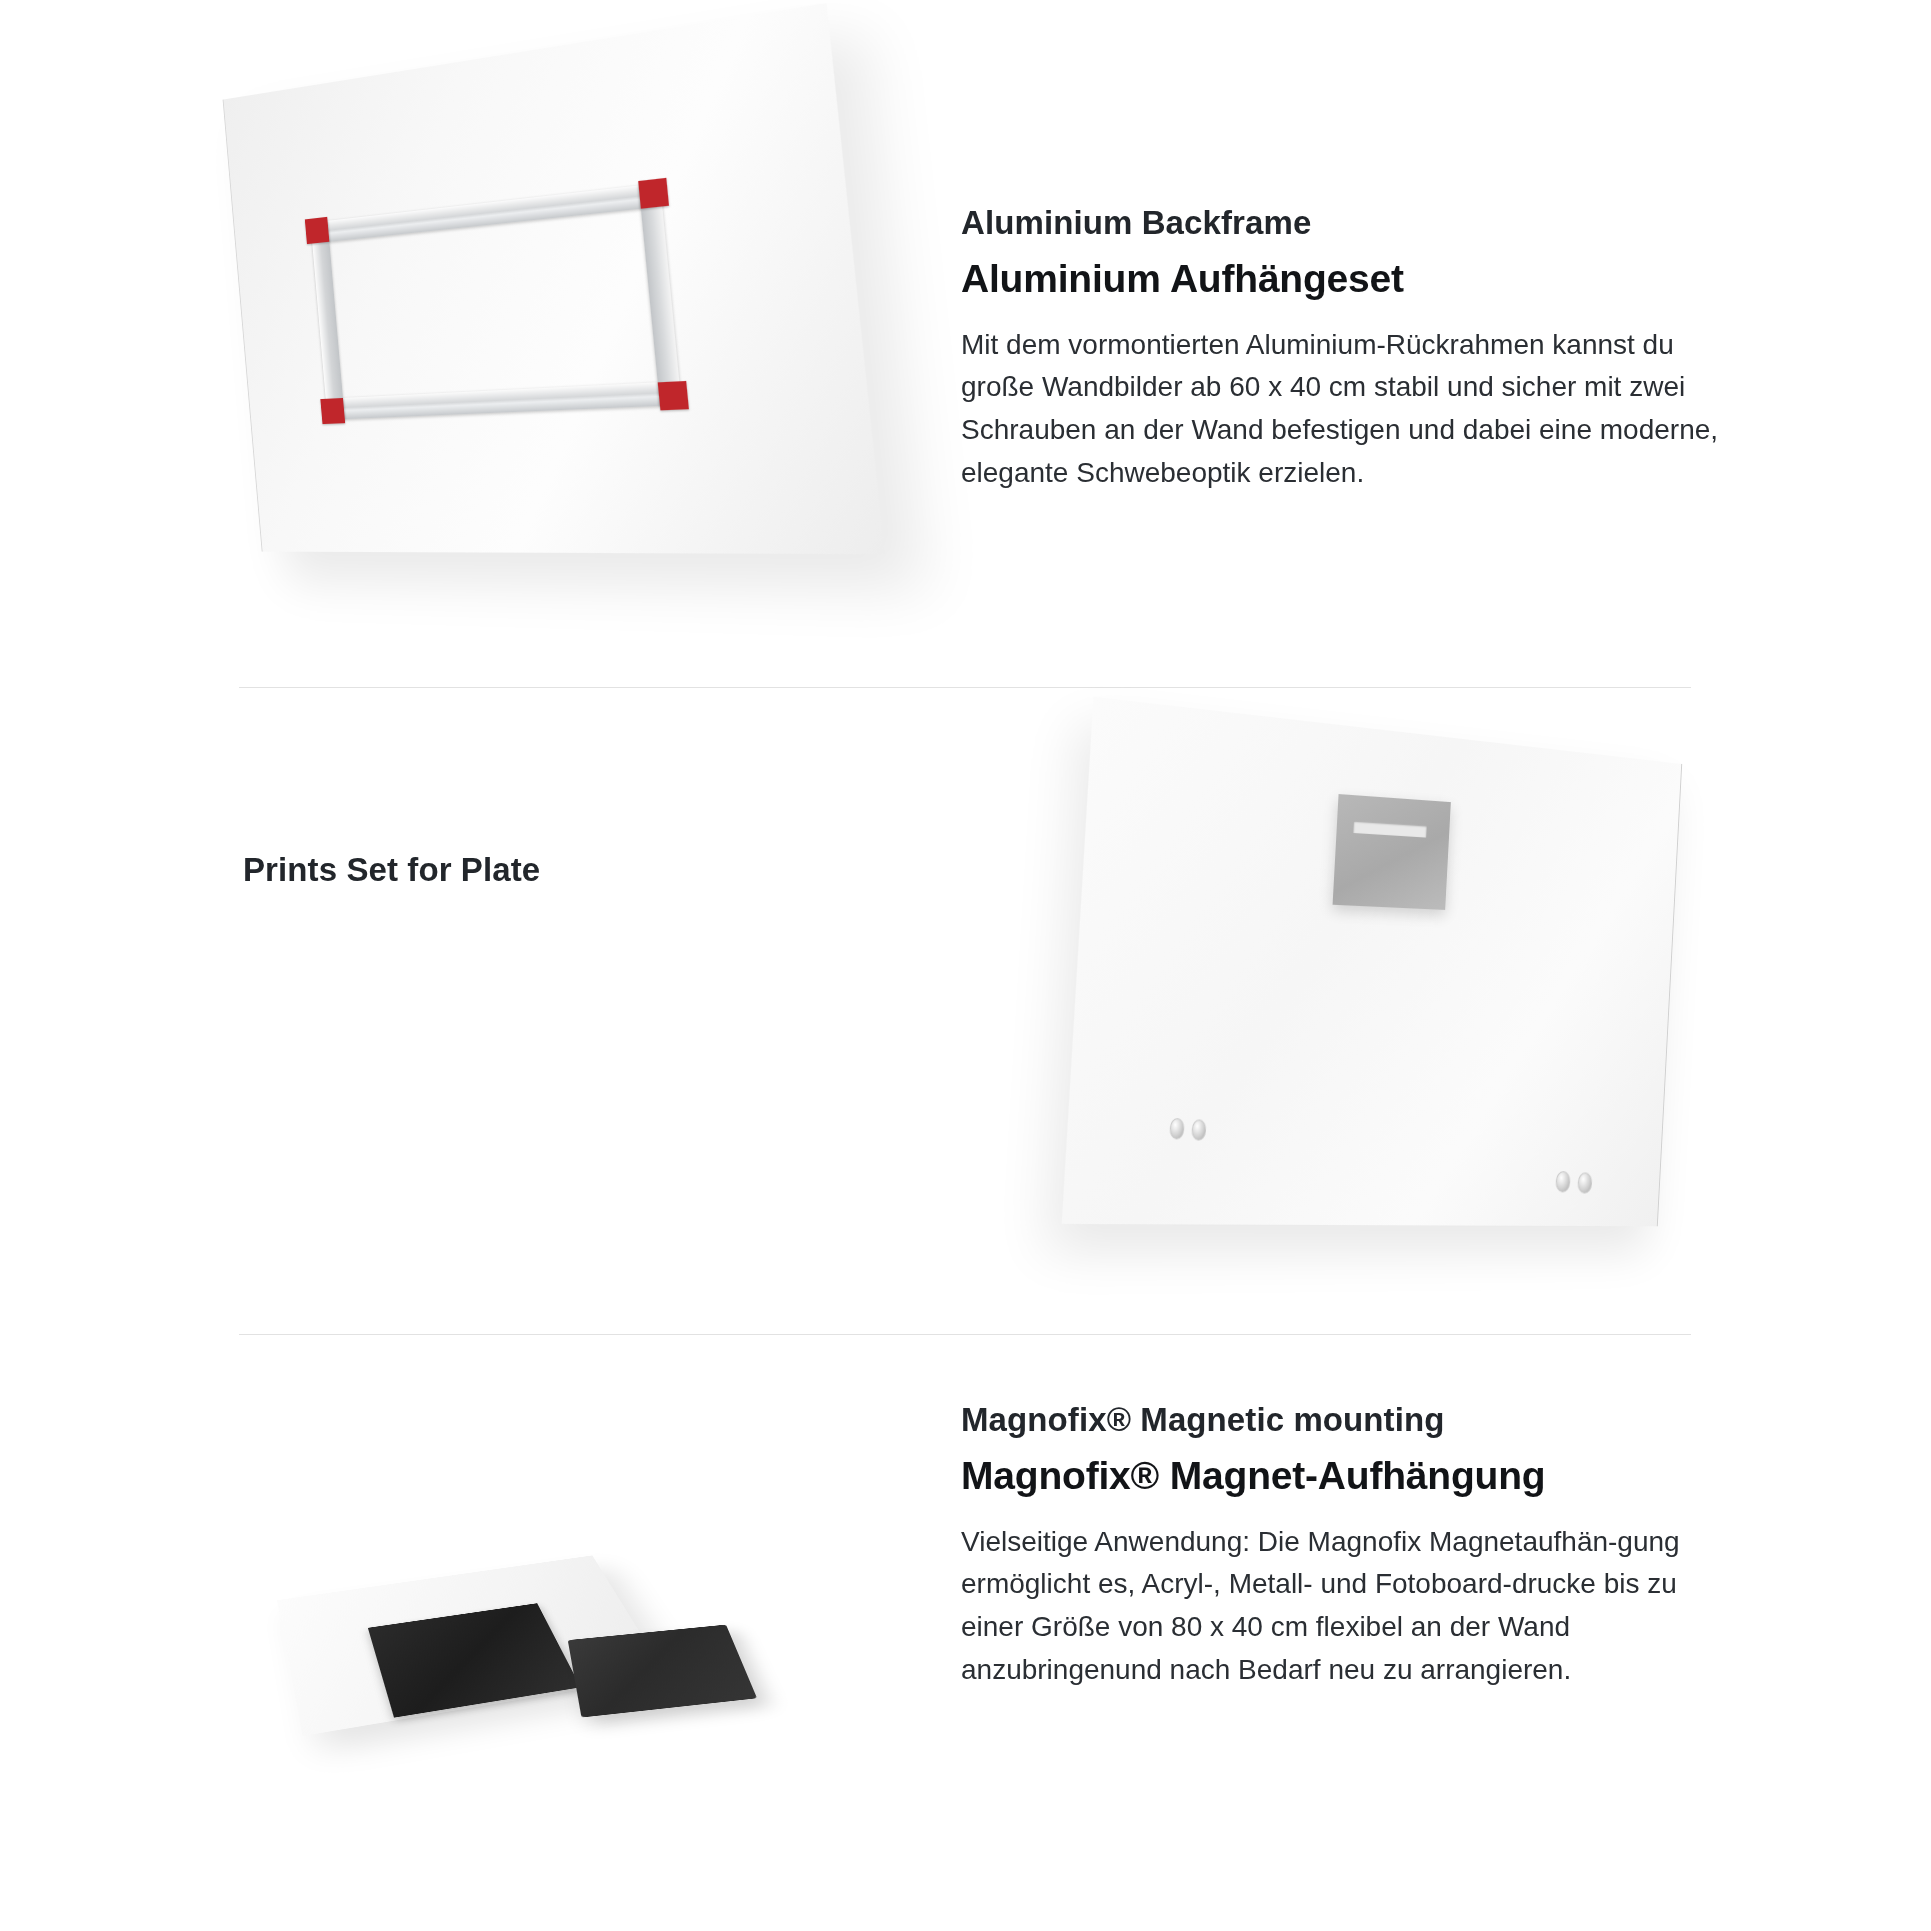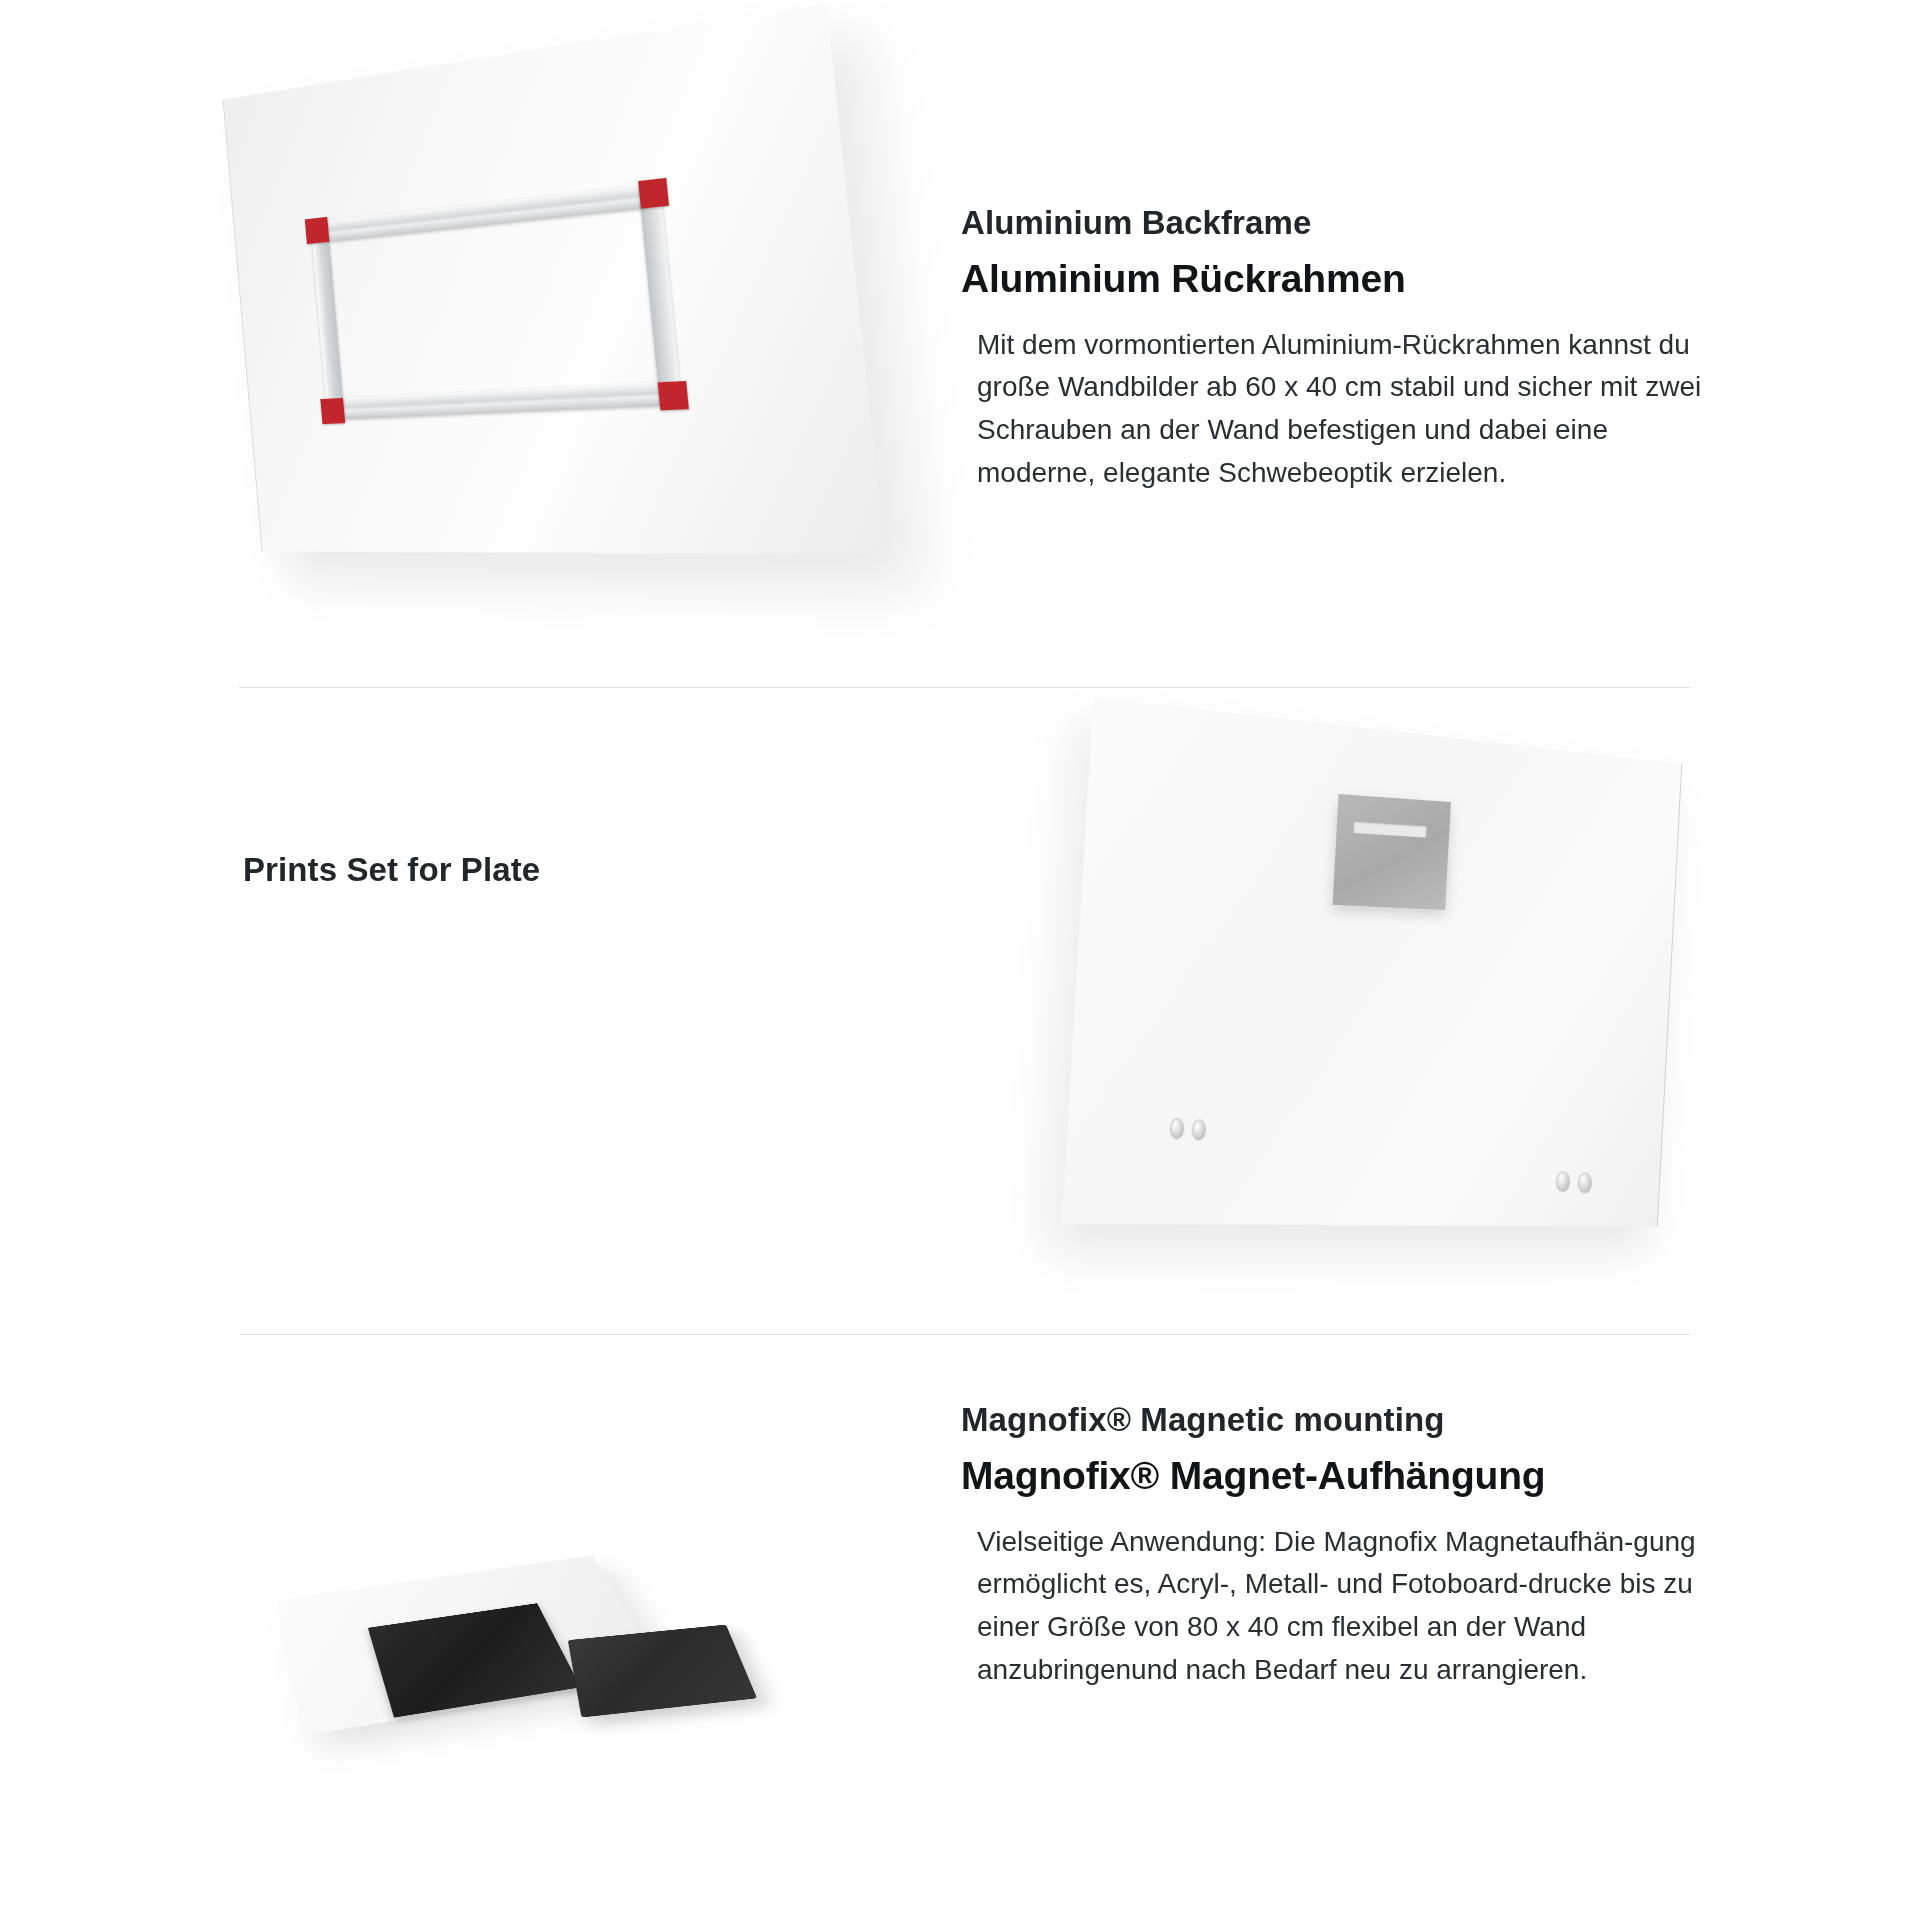--- a/index.html
+++ b/index.html
@@ -42,21 +42,21 @@
     color: #121417;
     margin: 0 0 21px 0;
     line-height: 1.2;
     letter-spacing: -0.2px;
   }
   .body {
     font-size: 28px;
     font-weight: 400;
     color: #2a2e33;
     line-height: 1.52;
-    margin: 16px;
+    margin: 0;
   }
 
   
   .divider {
     position: absolute;
     left: 239px;
     width: 1452px;
     height: 1px;
     background: #e2e2e2;
   }
@@ -202,21 +202,21 @@
           <div class="corner tl"></div>
           <div class="corner tr"></div>
           <div class="corner bl"></div>
           <div class="corner br"></div>
         </div>
       </div>
     </div>
 
     <div class="col-text">
       <p class="eyebrow">Aluminium Backframe</p>
-      <h2 class="title">Aluminium Rückrahmen</h2>
+      <h2 class="title">Aluminium Aufhängeset</h2>
       <p class="body">Mit dem vormontierten Aluminium-Rückrahmen kannst du große Wandbilder ab 60 x 40 cm stabil und sicher mit zwei Schrauben an der Wand befestigen und dabei eine moderne, elegante Schwebeoptik erzielen.</p>
     </div>
   </div>
 
   <div class="divider" id="divider-1"></div>
 
   <div class="section" id="section-hanger">
 
     <div class="col-text">
       <p class="eyebrow">Prints Set for Plate</p>

